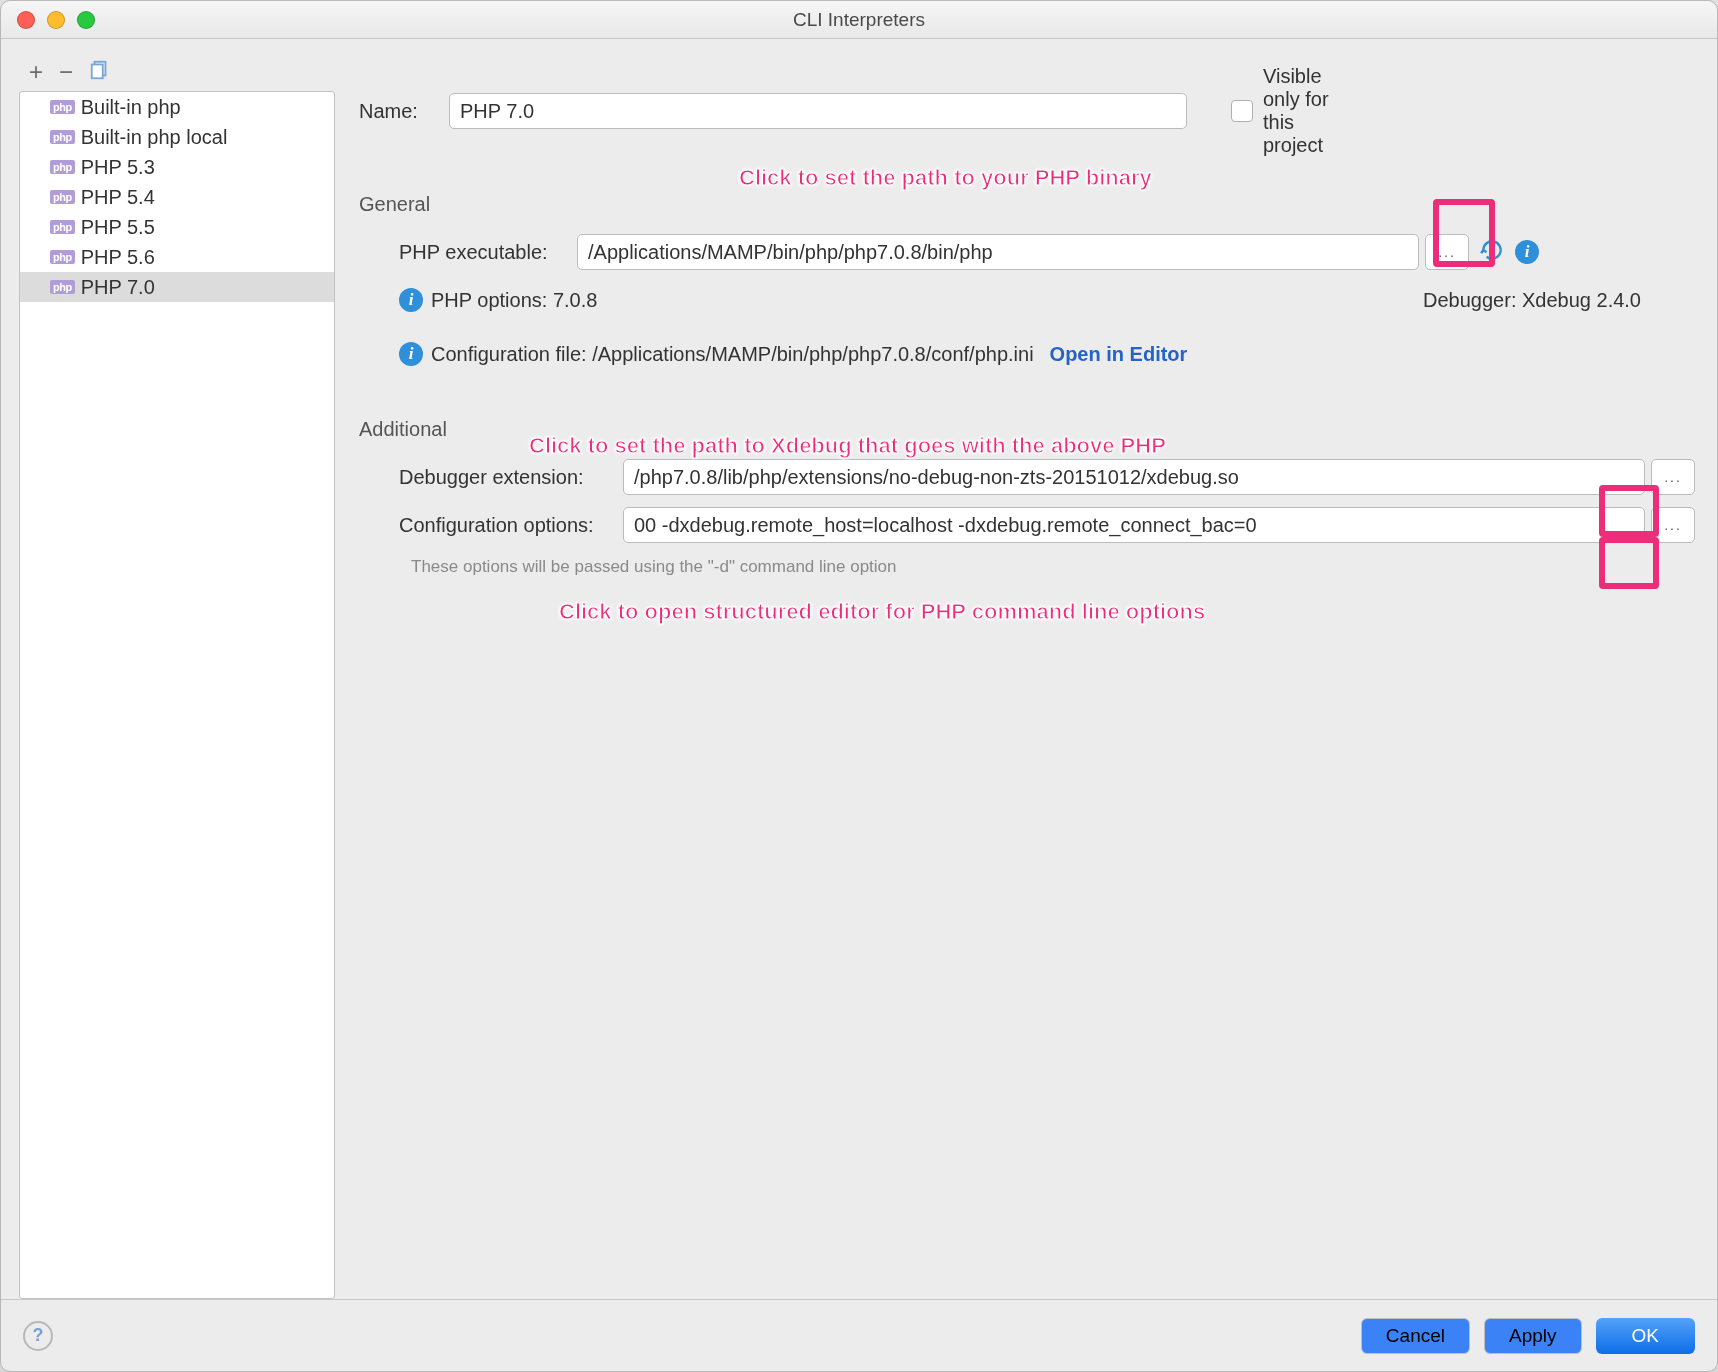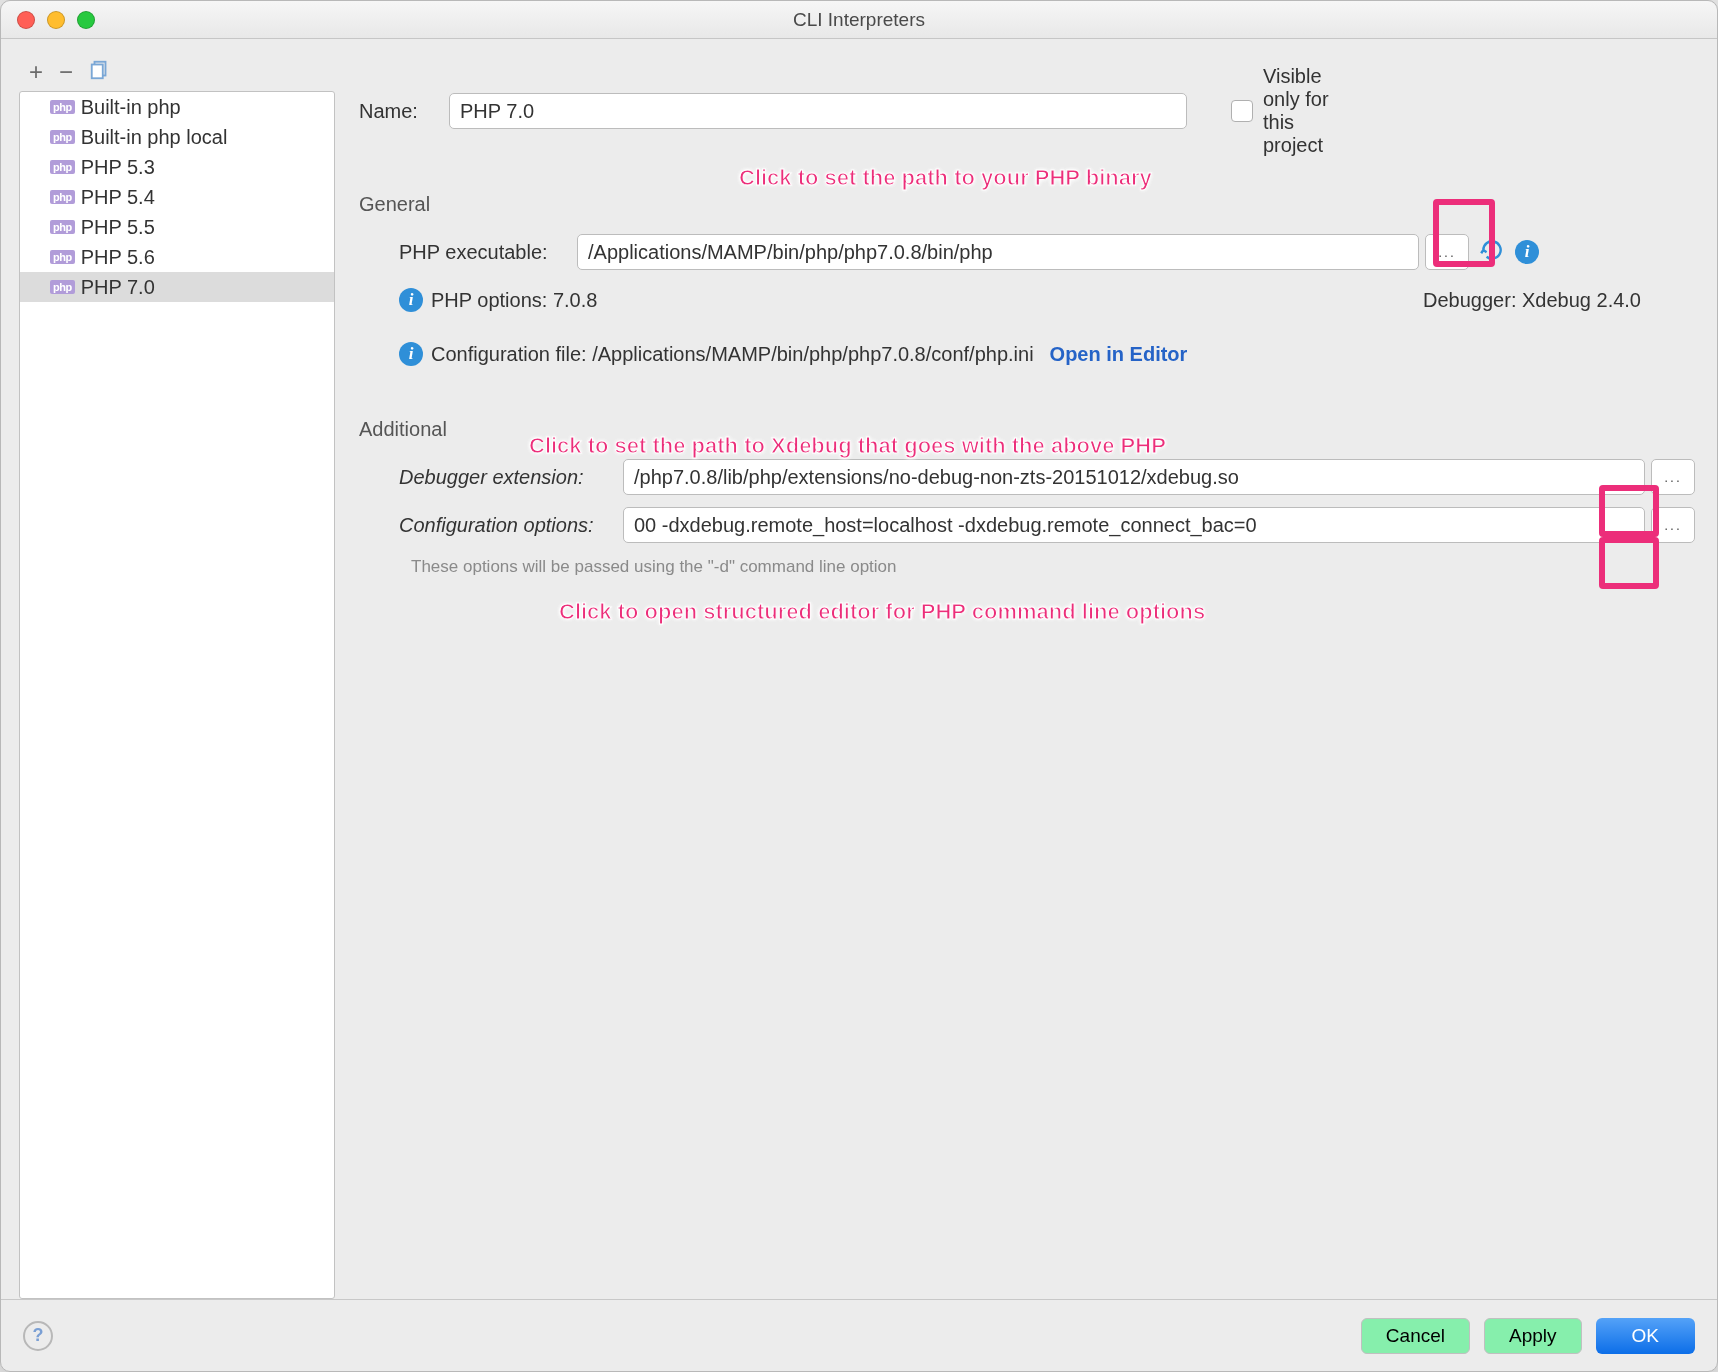--- a/index.html
+++ b/index.html
@@ -30,29 +30,29 @@
   .sect-hdr { color:#555; font-size:20px; margin:36px 0 18px 0;}
   .gen-row .lbl{ width:218px; padding-left:40px;}
   .gen-row input{ width:842px;}
   .browse-btn{ width:44px; height:36px; background:#fff; border:1px solid #bcbcbc; border-radius:5px; margin-left:6px; display:flex; align-items:center; justify-content:center; font-size:14px; color:#555; letter-spacing:2px;}
   .refresh-ic,.info2-ic{ margin-left:10px;}
   .info-ic{ display:inline-flex; width:24px; height:24px; border-radius:50%; background:#2f8fd8; color:#fff; align-items:center; justify-content:center; font-style:italic; font-weight:bold; font-family:Georgia,serif; font-size:17px; margin-right:8px;}
   .sub-row{ display:flex; align-items:center; padding-left:40px; margin-bottom:14px; font-size:20px; color:#333;}
   .sub-row .right{ margin-left:auto; padding-right:54px;}
   .link{ color:#2563c7; margin-left:16px;font-weight:bold;}
   .add-row{ display:flex; align-items:center; margin-bottom:12px;}
-  .add-row .lbl{ width:264px; padding-left:40px;font-style:italic;}
+  .add-row .lbl{ width:264px; padding-left:40px;}
   .add-row input{ flex:1;}
   .hint{ padding-left:52px; font-size:17px; color:#8a8a8a; margin-top:14px;}
   .annot{ position:absolute; color:#ec2e7a; font-size:22px; font-weight:bold; -webkit-text-stroke:1px #fff; text-shadow:0 0 4px #fff,0 0 4px #fff; white-space:nowrap; pointer-events:none;}
   .hl{ position:absolute; border:6px solid #ec2e7a; border-radius:4px; pointer-events:none;}
   .footer{ height:72px; border-top:1px solid #c8c8c8; display:flex; align-items:center; padding:0 22px; gap:14px;}
   .help{ width:30px; height:30px; border:2px solid #b8b8b8; border-radius:50%; color:#7a9fd4; display:flex; align-items:center; justify-content:center; font-weight:bold;}
   .spacer{flex:1;}
-  .btn{ height:36px; padding:0 24px; border:1px solid #c0c0c0; border-radius:6px; background:#86efac; font-size:19px; display:flex; align-items:center;}
+  .btn{ height:36px; padding:0 24px; border:1px solid #c0c0c0; border-radius:6px; background:#3b82f6; font-size:19px; display:flex; align-items:center;}
   .btn.primary{ background:linear-gradient(#54a2f8,#0c6ee8); color:#fff; border:none; padding:0 36px;}
   .refresh-svg{width:26px;height:26px;}
 </style>
 </head>
 <body>
 
 <div class="window">
   <div class="titlebar">
     <div class="traffic">
       <div class="dot red"></div>

